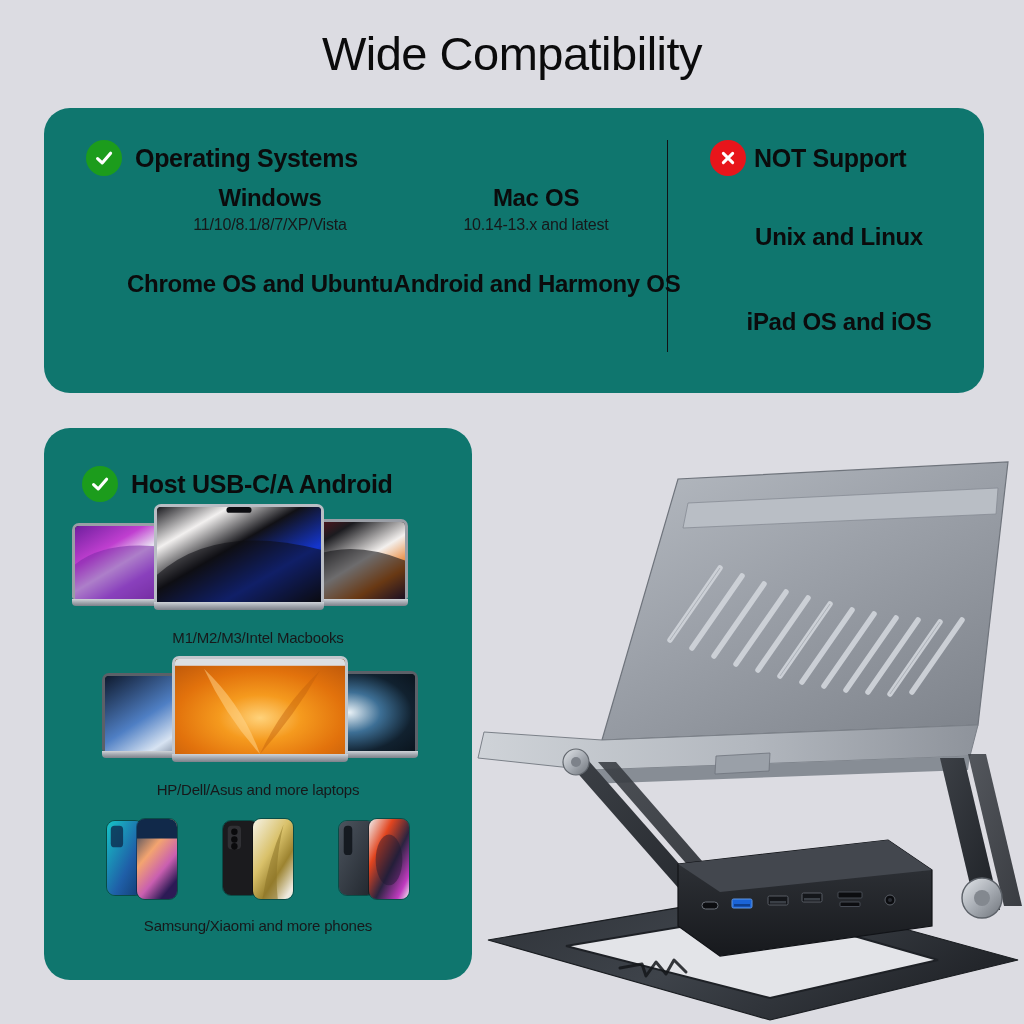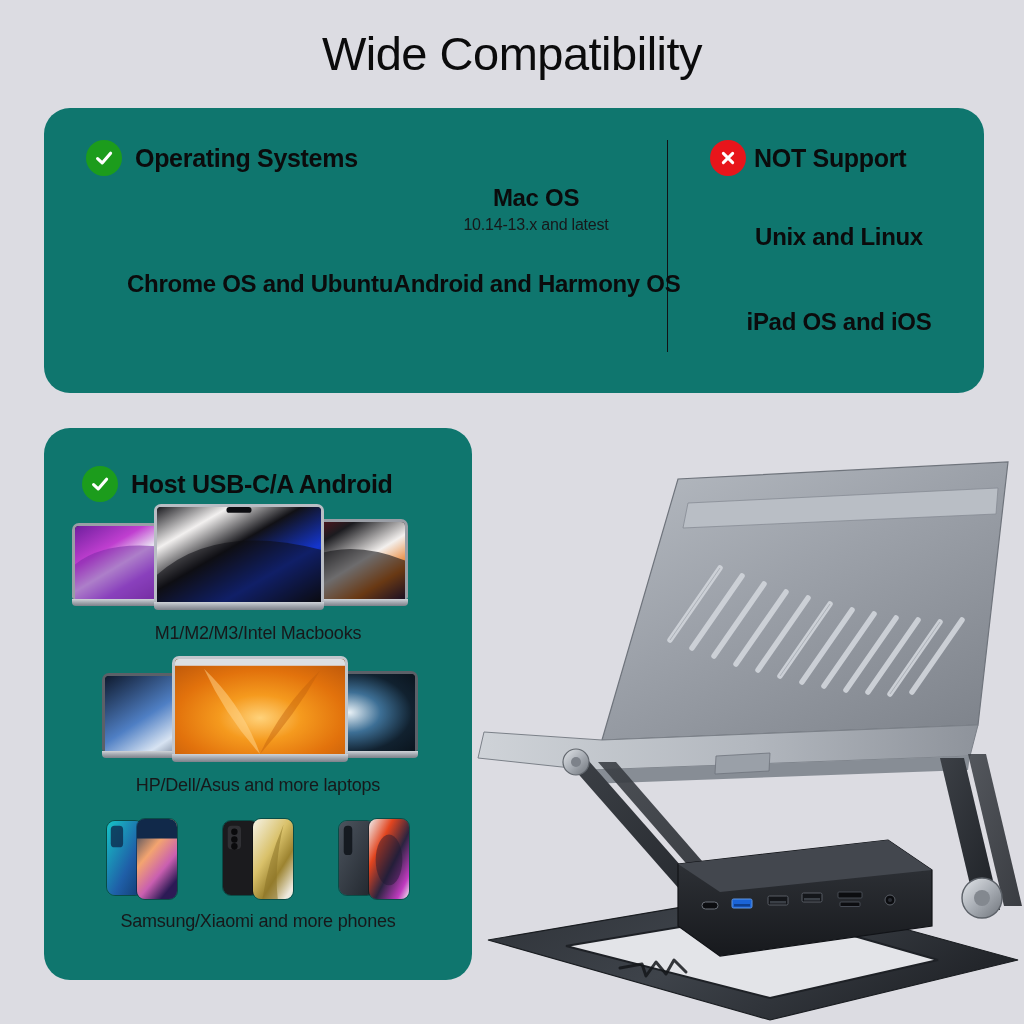--- a/index.html
+++ b/index.html
@@ -139,23 +139,23 @@
   .device-art {
     position: relative;
     width: 388px;
     height: 112px;
   }
   #device-row-1 .device-art { height: 110px; }
   #device-row-2 .device-art { height: 86px; }
 
   .device-caption {
     text-align: center;
-    font-size: 18px;
+    font-size: 15px;
     color: #17181a;
-    margin-top: 9px;
+    margin-top: 15px;
     letter-spacing: -0.2px;
   }
 
   
   .laptop {
     position: absolute;
     bottom: 6px;
   }
   .laptop .lid {
     border: 3px solid #9a9ea6;
@@ -207,20 +207,24 @@
 
   <div class="section-head" id="head-os">
     <span class="badge green">
       <svg width="22" height="22" viewBox="0 0 24 24">
         <path d="M5 12.6 L10 17.4 L19.2 6.8" fill="none" stroke="#ffffff" stroke-width="3.4" stroke-linecap="round" stroke-linejoin="round"></path>
       </svg>
     </span>
     <span class="head-label">Operating Systems</span>
   </div>
 
+  <div class="os-col" id="os-windows">
+    <div class="os-name">Windows</div>
+    <div class="os-sub">11/10/8.1/8/7/XP/Vista</div>
+  </div>
 
   <div class="os-col" id="os-macos">
     <div class="os-name">Mac OS</div>
     <div class="os-sub">10.14-13.x and latest</div>
   </div>
 
   <div class="os-col" id="os-android">
     <div class="os-name">Android and Harmony OS</div>
   </div>
 

